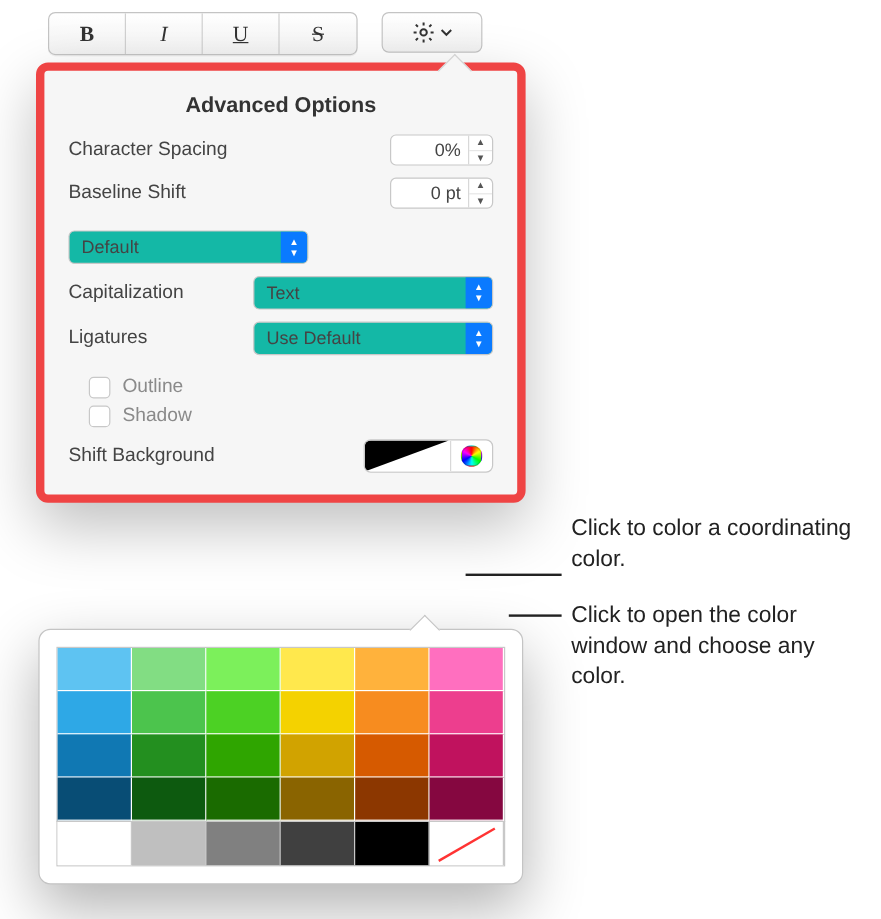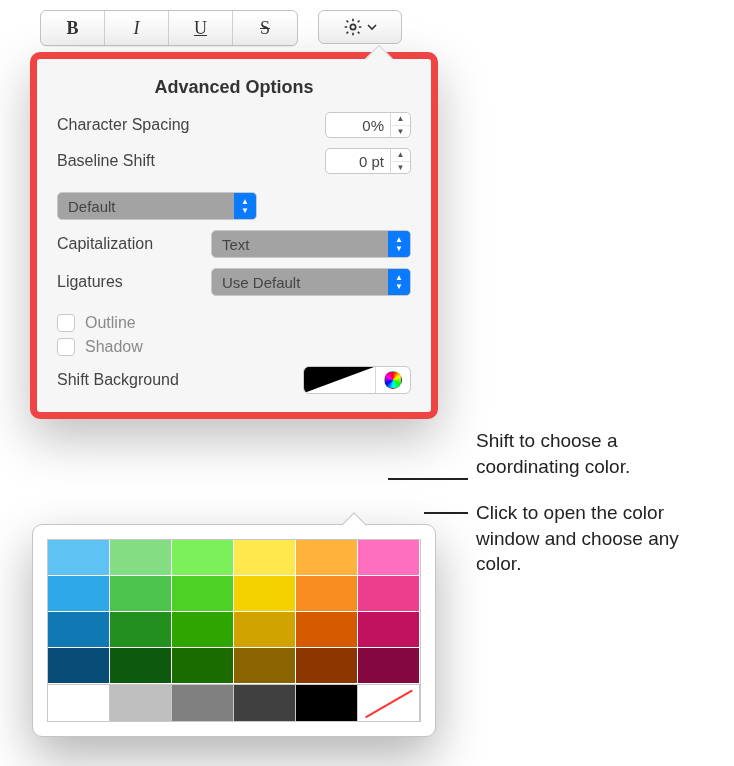--- a/index.html
+++ b/index.html
@@ -125,21 +125,21 @@
       cursor: pointer;
     }
     .num-input .steppers div:first-child { border-bottom: 1px solid #e6e6e6; }
 
     .select {
       display: flex;
       align-items: center;
       justify-content: space-between;
       border: 1px solid #c8c8c8;
       border-radius: 5px;
-      background: #a3a3a3;
+      background: #14b8a6;
       height: 28px;
       width: 200px;
       padding-left: 10px;
       overflow: hidden;
       cursor: pointer;
     }
     .select .val { font-size: 15px; }
     .select .caps {
       width: 22px;
       height: 100%;
@@ -159,20 +159,21 @@
 
     .spacer-10 { height: 8px; }
 
     .chkrow {
       display: flex;
       align-items: flex-end;
       gap: 10px;
       font-size: 16px;
       color: #8a8a8a;
       margin-bottom: 6px;
+      margin-left: 17px;
     }
     .chkbox {
       width: 18px;
       height: 18px;
       border: 1px solid #c8c8c8;
       border-radius: 4px;
       background: #fff;
       cursor: pointer;
     }
 
@@ -431,16 +432,16 @@
       <div class="swatch" style="background: rgb(255, 255, 255);"></div>
       <div class="swatch" style="background: rgb(191, 191, 191);"></div>
       <div class="swatch" style="background: rgb(128, 128, 128);"></div>
       <div class="swatch" style="background: rgb(64, 64, 64);"></div>
       <div class="swatch" style="background: rgb(0, 0, 0);"></div>
       <div class="swatch swatch-none"></div>
     </div>
 </div>
 
 <div class="leader" style="left:388px; top:478px; width:80px;"></div>
-<div class="callout" style="left:476px; top:428px; width:250px;">Shift to choose a coordinating color.</div>
+<div class="callout" style="left:476px; top:428px; width:250px;">Click to color a coordinating color.</div>
 
 <div class="leader" style="left:424px; top:512px; width:44px;"></div>
 <div class="callout" style="left:476px; top:500px; width:230px;">Click to open the color window and choose any color.</div>
 
 </body></html>

